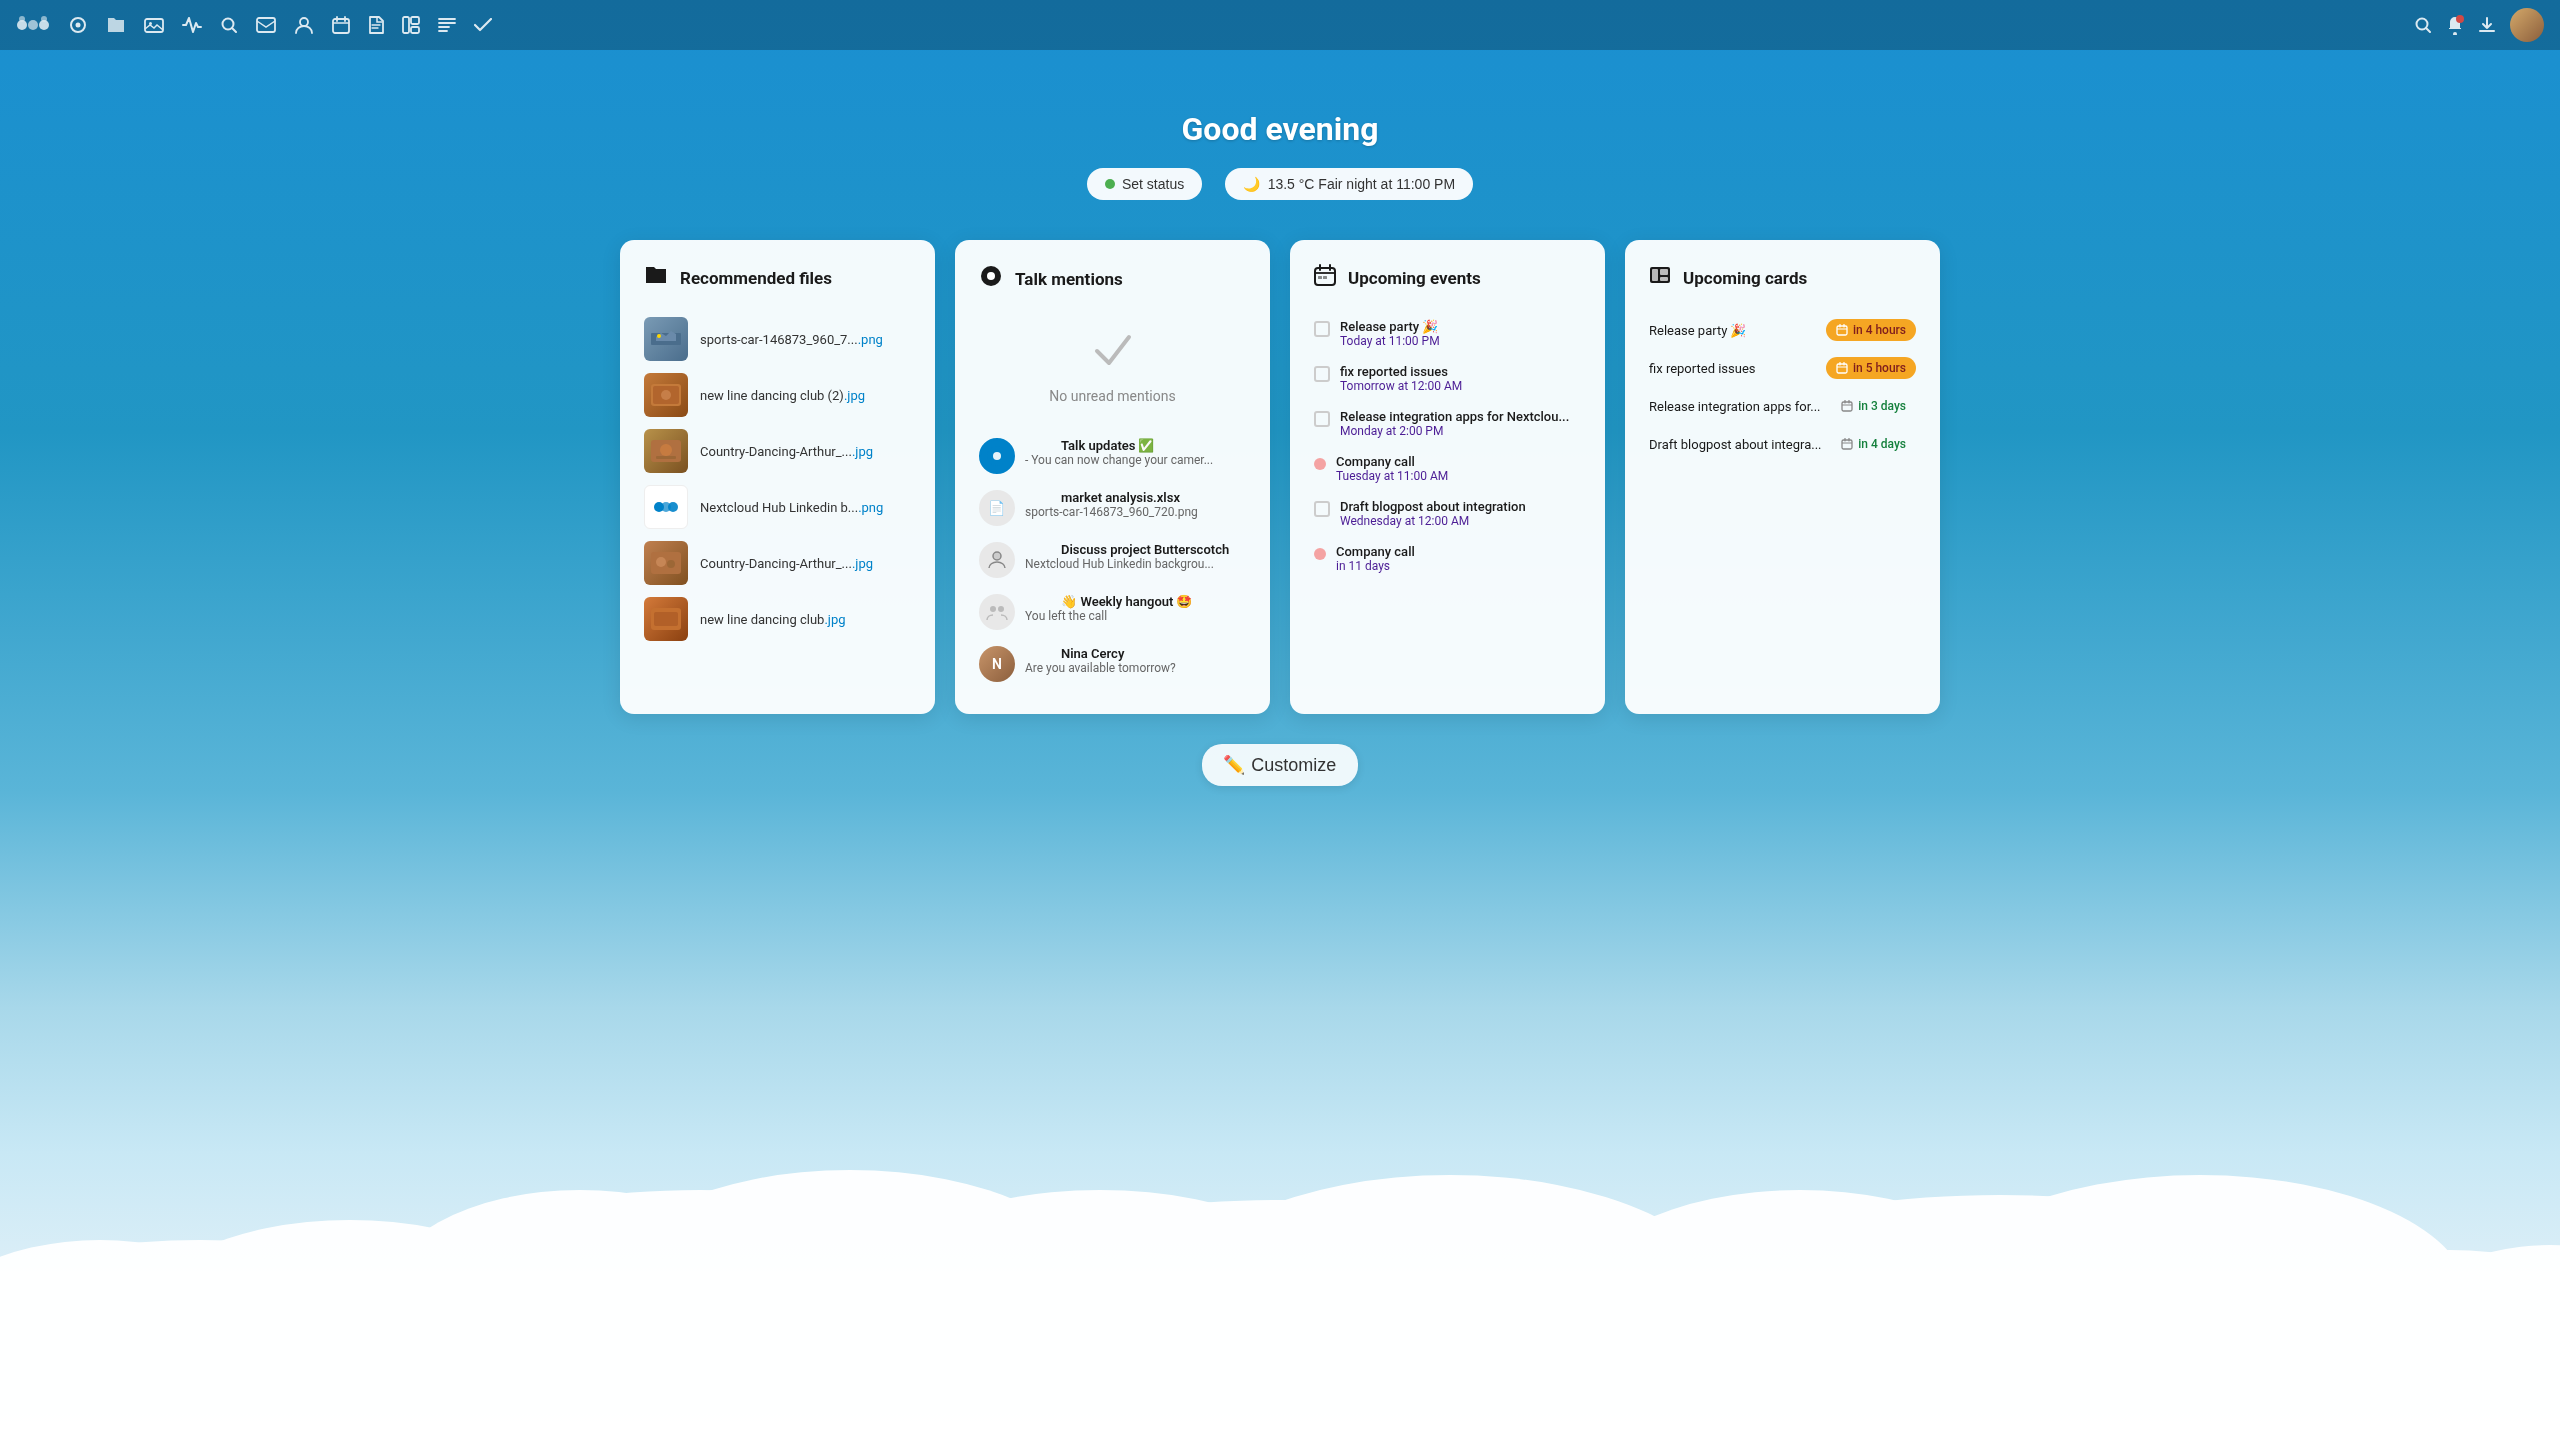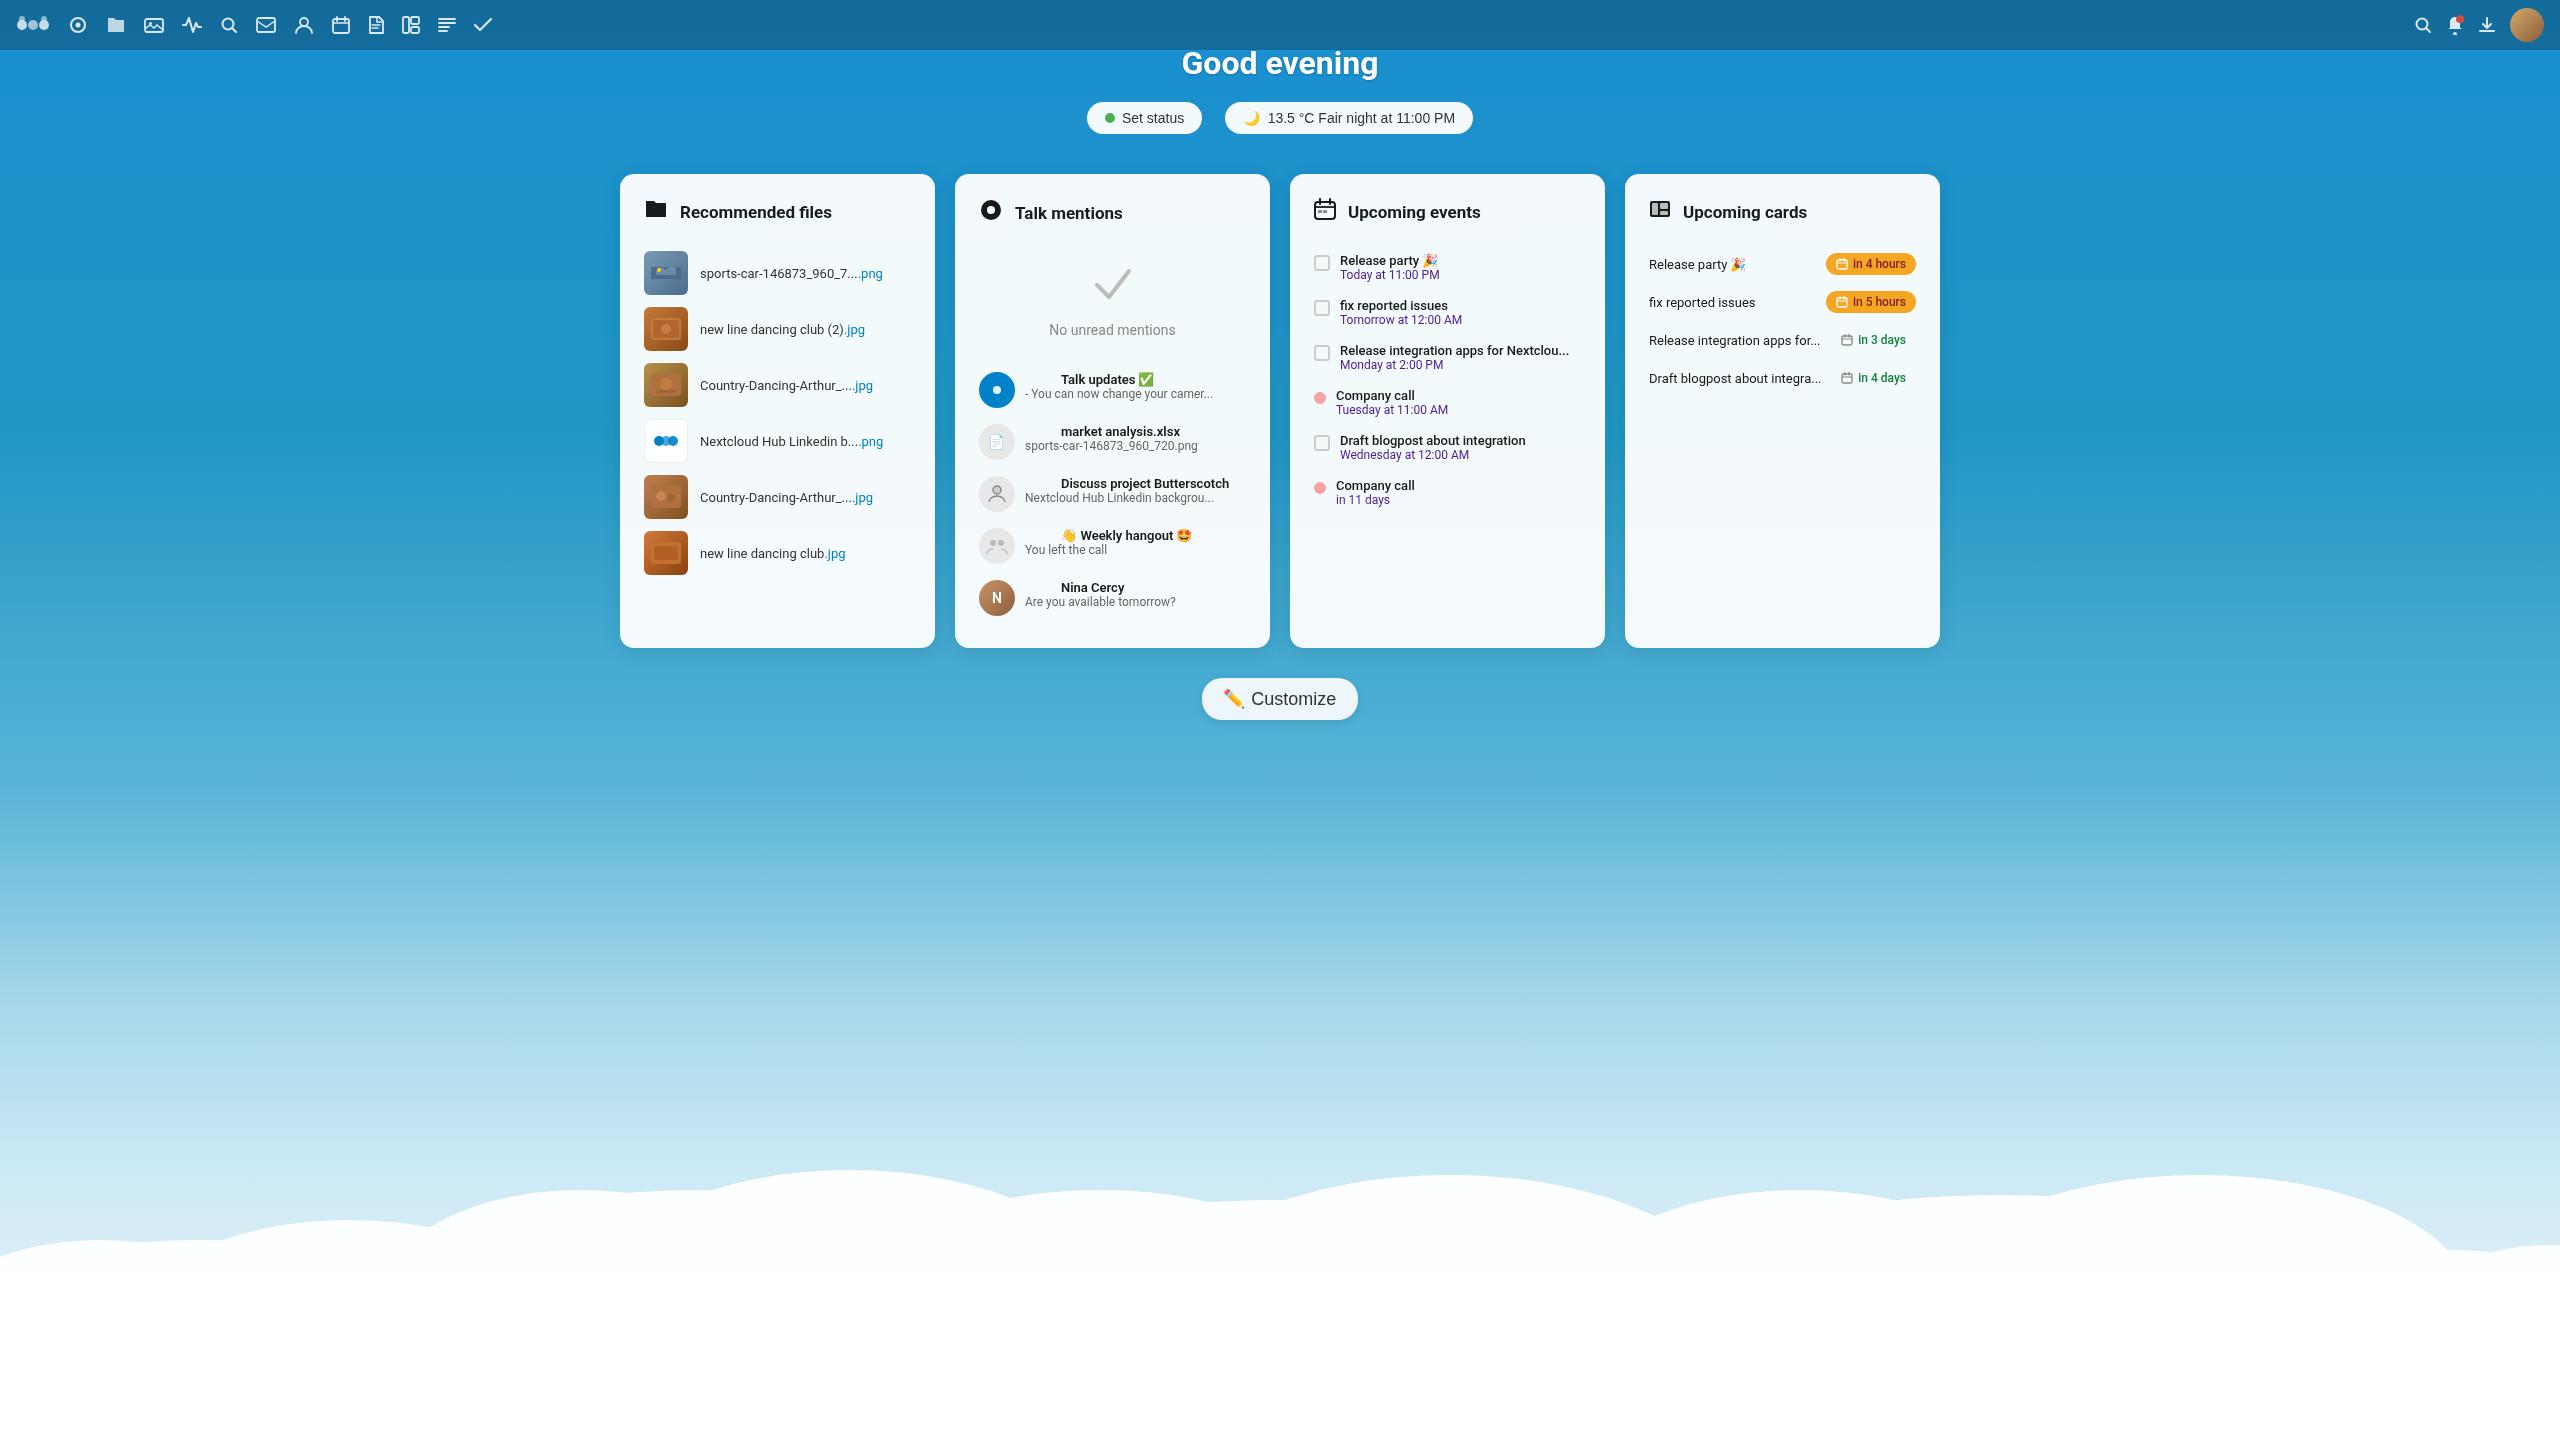--- a/index.html
+++ b/index.html
@@ -48,21 +48,21 @@
       border-radius: 50%;
       background: linear-gradient(135deg, #c8a882, #a07850);
       cursor: pointer;
       overflow: hidden;
     }
 
     
     .main {
       position: relative;
       z-index: 10;
-      padding-top: 44px;
+      padding-top: 110px;
       display: flex;
       flex-direction: column;
       align-items: center;
     }
 
     .greeting {
       font-size: 32px;
       font-weight: 700;
       color: white;
       margin-bottom: 20px;

